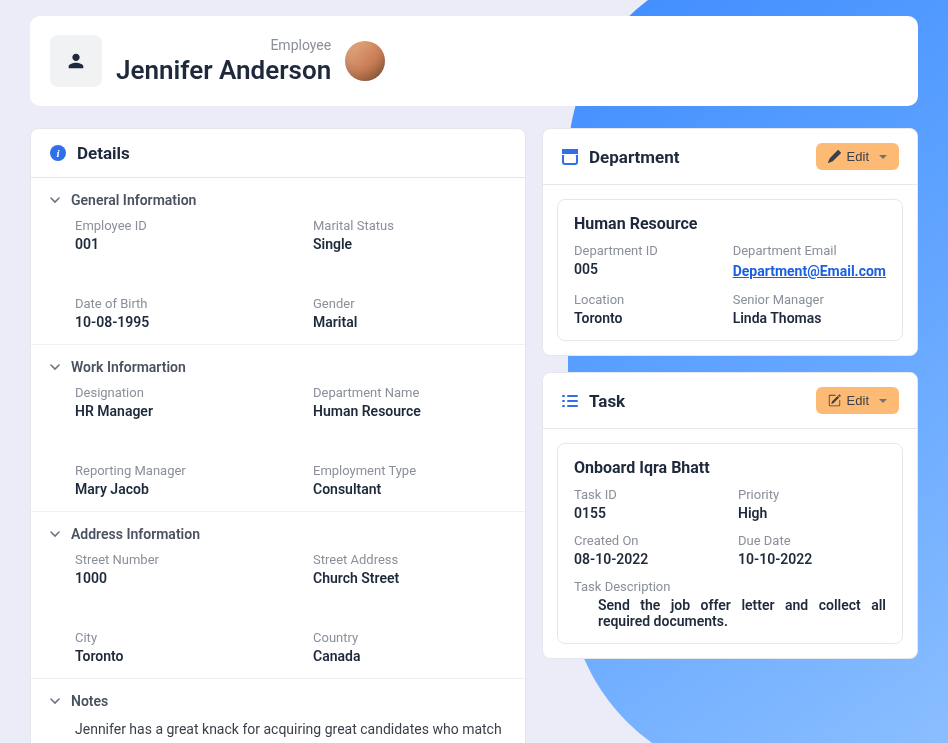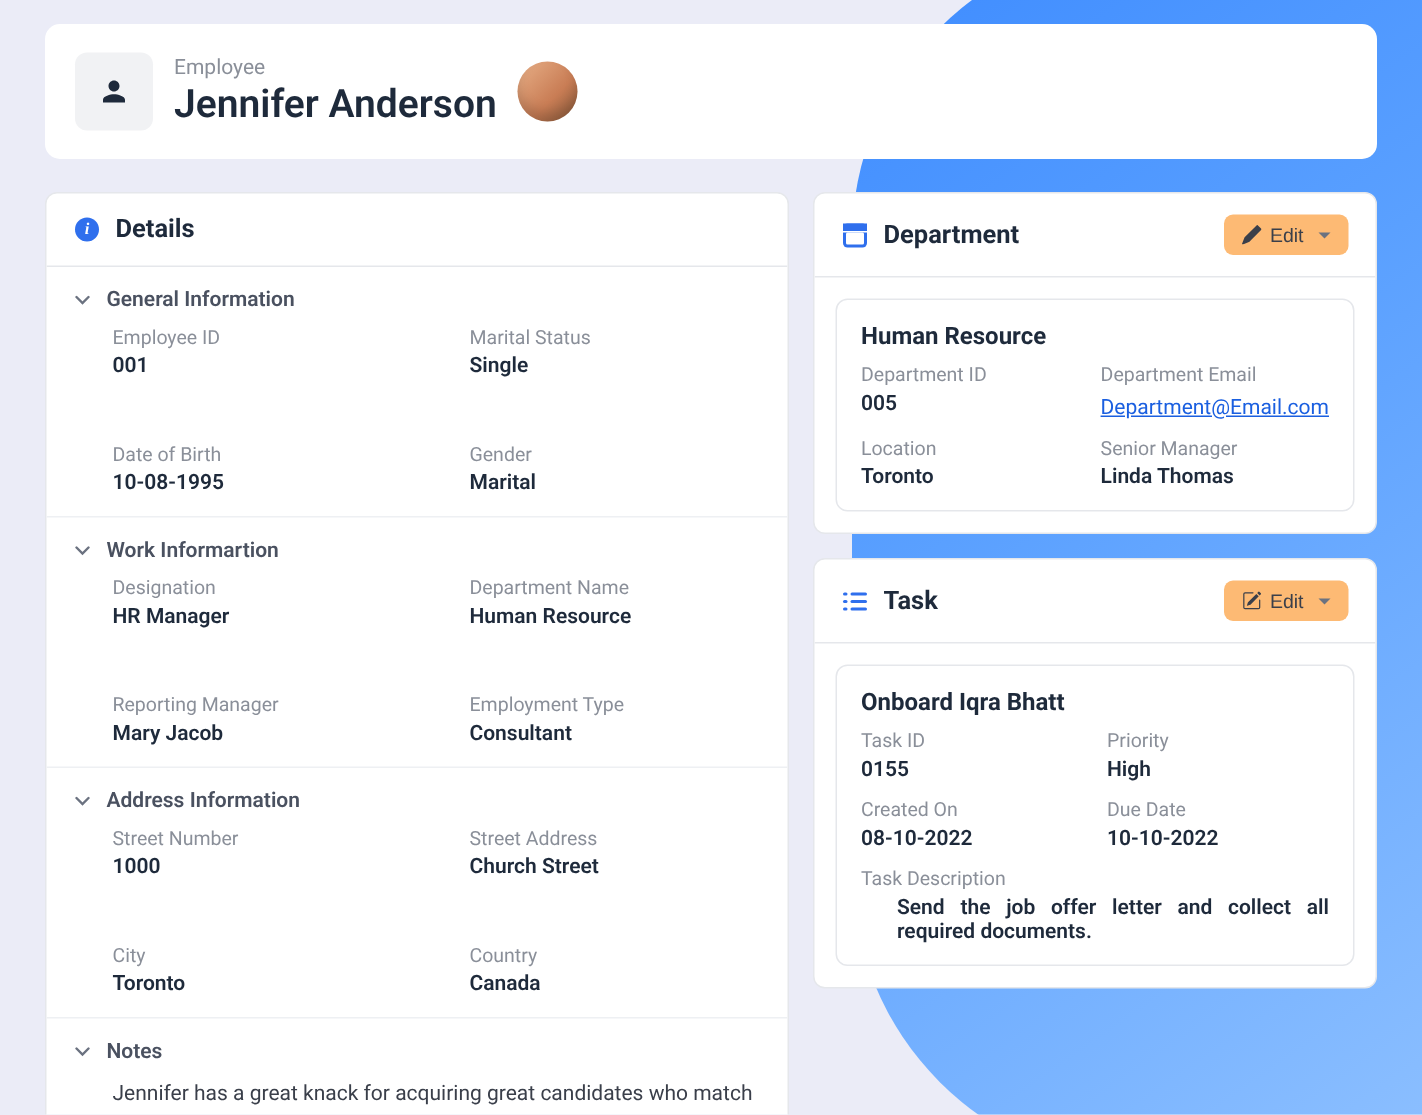--- a/index.html
+++ b/index.html
@@ -30,20 +30,21 @@
       top: 16px;
       left: 30px;
       right: 30px;
       height: 90px;
       background: #fff;
       border-radius: 10px;
       display: flex;
       align-items: center;
       padding: 0 20px;
       z-index: 2;
+      text-align: right;
     }
     .avatar-square {
       width: 52px;
       height: 52px;
       background: #f1f2f4;
       border-radius: 8px;
       display: flex;
       align-items: center;
       justify-content: center;
       margin-right: 14px;
@@ -192,21 +193,21 @@
       display: grid;
       grid-template-columns: 1fr 1fr;
       column-gap: 16px;
       row-gap: 12px;
     }
     .sc-grid .field .label { font-size: 13px; }
     .sc-grid .field .value { font-size: 14px; font-weight: 600; }
     .link {
       color: #1a5fe0;
       text-decoration: underline;
-      font-weight: 400;
+      font-weight: 700;
       font-size: 14px;
       margin-top: 46px;
     }
     .desc-field {
       grid-column: 1 / -1;
     }
     .desc-field .value {
       font-weight: 500;
       text-align: justify;
       margin-left: 24px;

